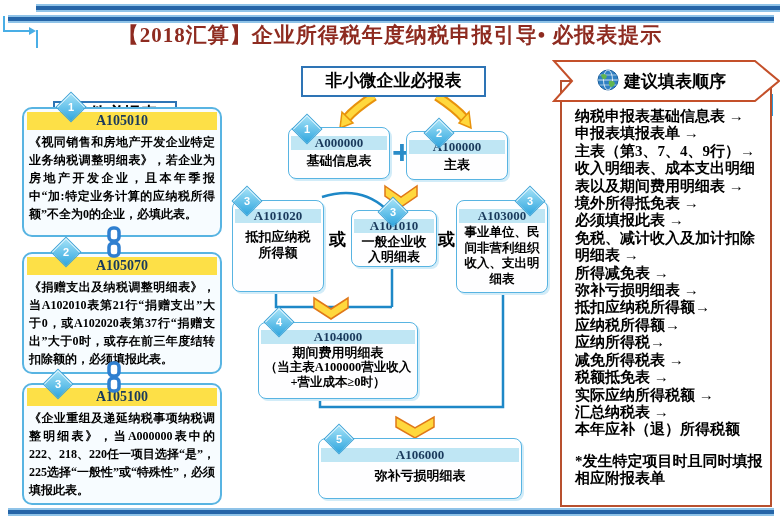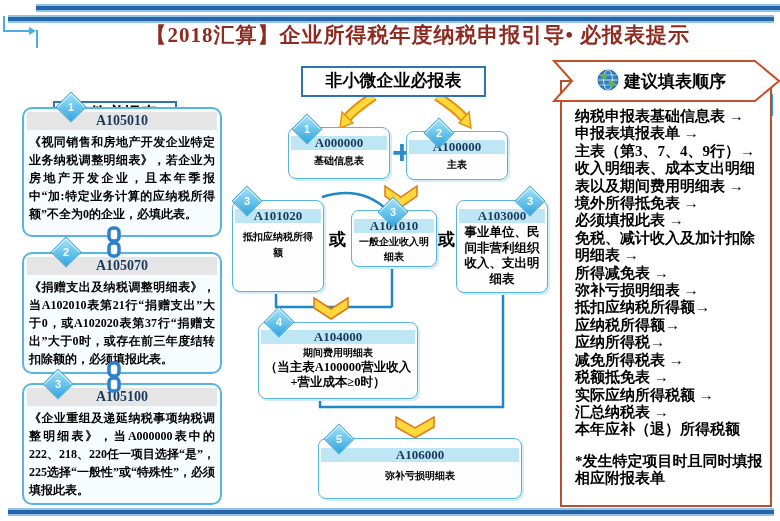--- a/index.html
+++ b/index.html
@@ -1,30 +1,30 @@
 <!DOCTYPE html>
 <html><head>
 <meta charset="utf-8">
 <style>
   html,body{margin:0;padding:0;background:#fff;}
   .stage{position:relative;width:780px;height:521px;background:#fff;overflow:hidden;
          font-family:"Liberation Serif","DejaVu Serif",serif;color:#000;}
   .hbar{position:absolute;height:4px;background:#2565a8;border-top:2px solid #8fc3e8;border-bottom:2px solid #8fc3e8;}
-  .title{position:absolute;left:90px;top:21px;width:600px;text-align:right;font-size:21px;font-weight:bold;color:#8e2b20;letter-spacing:1px;}
+  .title{position:absolute;left:90px;top:21px;width:600px;text-align:center;font-size:21px;font-weight:bold;color:#8e2b20;letter-spacing:1px;}
   .right-tick{position:absolute;left:770px;top:94px;width:3px;height:22px;background:#2e9ad8;}
 
   .hdrbox{position:absolute;border:2px solid #2e74b5;background:#fff;text-align:center;font-weight:bold;font-size:17px;z-index:2;}
 
   .card{position:absolute;left:22px;width:196px;border:2px solid #58b4e2;border-radius:10px;background:#f7fcff;z-index:2;}
-  .card .band{margin:3px 3px 0;background:#e5e5e5;text-align:center;font-weight:bold;font-size:14px;color:#1a3a5c;height:18px;line-height:18px;}
+  .card .band{margin:3px 3px 0;background:#fde047;text-align:center;font-weight:bold;font-size:14px;color:#1a3a5c;height:18px;line-height:18px;}
   .card .desc{padding:3px 5px 4px;font-size:12px;line-height:18px;font-weight:bold;text-align:justify;}
 
   .fbox{position:absolute;border:1.5px solid #58b4e2;border-radius:8px;background:#fefeff;box-shadow:2px 2px 0 #d2ecf8;z-index:2;}
   .fbox .band{margin:8px 2px 0;background:#bfe6f4;text-align:center;font-weight:bold;font-size:13px;color:#1a3a5c;height:14px;line-height:14px;}
-  .fbox .lbl{text-align:center;font-weight:bold;font-size:10px;line-height:16px;padding:3px 8px 0;}
+  .fbox .lbl{text-align:center;font-weight:bold;font-size:13px;line-height:16px;padding:3px 8px 0;}
   .fbox .note{text-align:center;font-weight:bold;font-size:12.5px;line-height:15px;padding:0 4px;}
 
   .diamond{position:absolute;width:20px;height:20px;transform:rotate(45deg);
            background:linear-gradient(135deg,#a8e4f8,#2fa5de);border:1px solid #3fa3d6;
            box-shadow:inset 1px 1px 0 #e8f8ff;z-index:3;}
   .diamond span{position:absolute;left:0;top:0;width:20px;height:20px;transform:rotate(-45deg);
            text-align:center;line-height:20px;color:#fff;font-size:11px;font-weight:bold;
            font-family:"Liberation Sans","DejaVu Sans",sans-serif;}
 
   .or{position:absolute;font-size:17px;font-weight:bold;z-index:2;}

